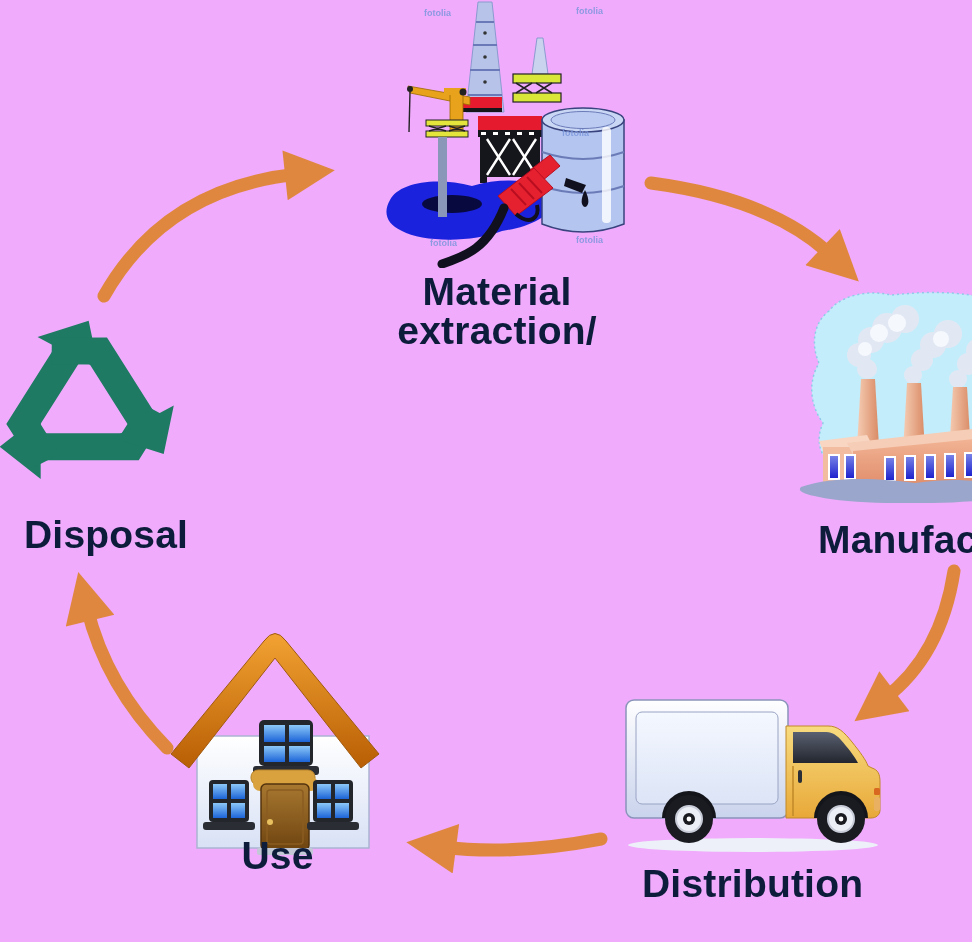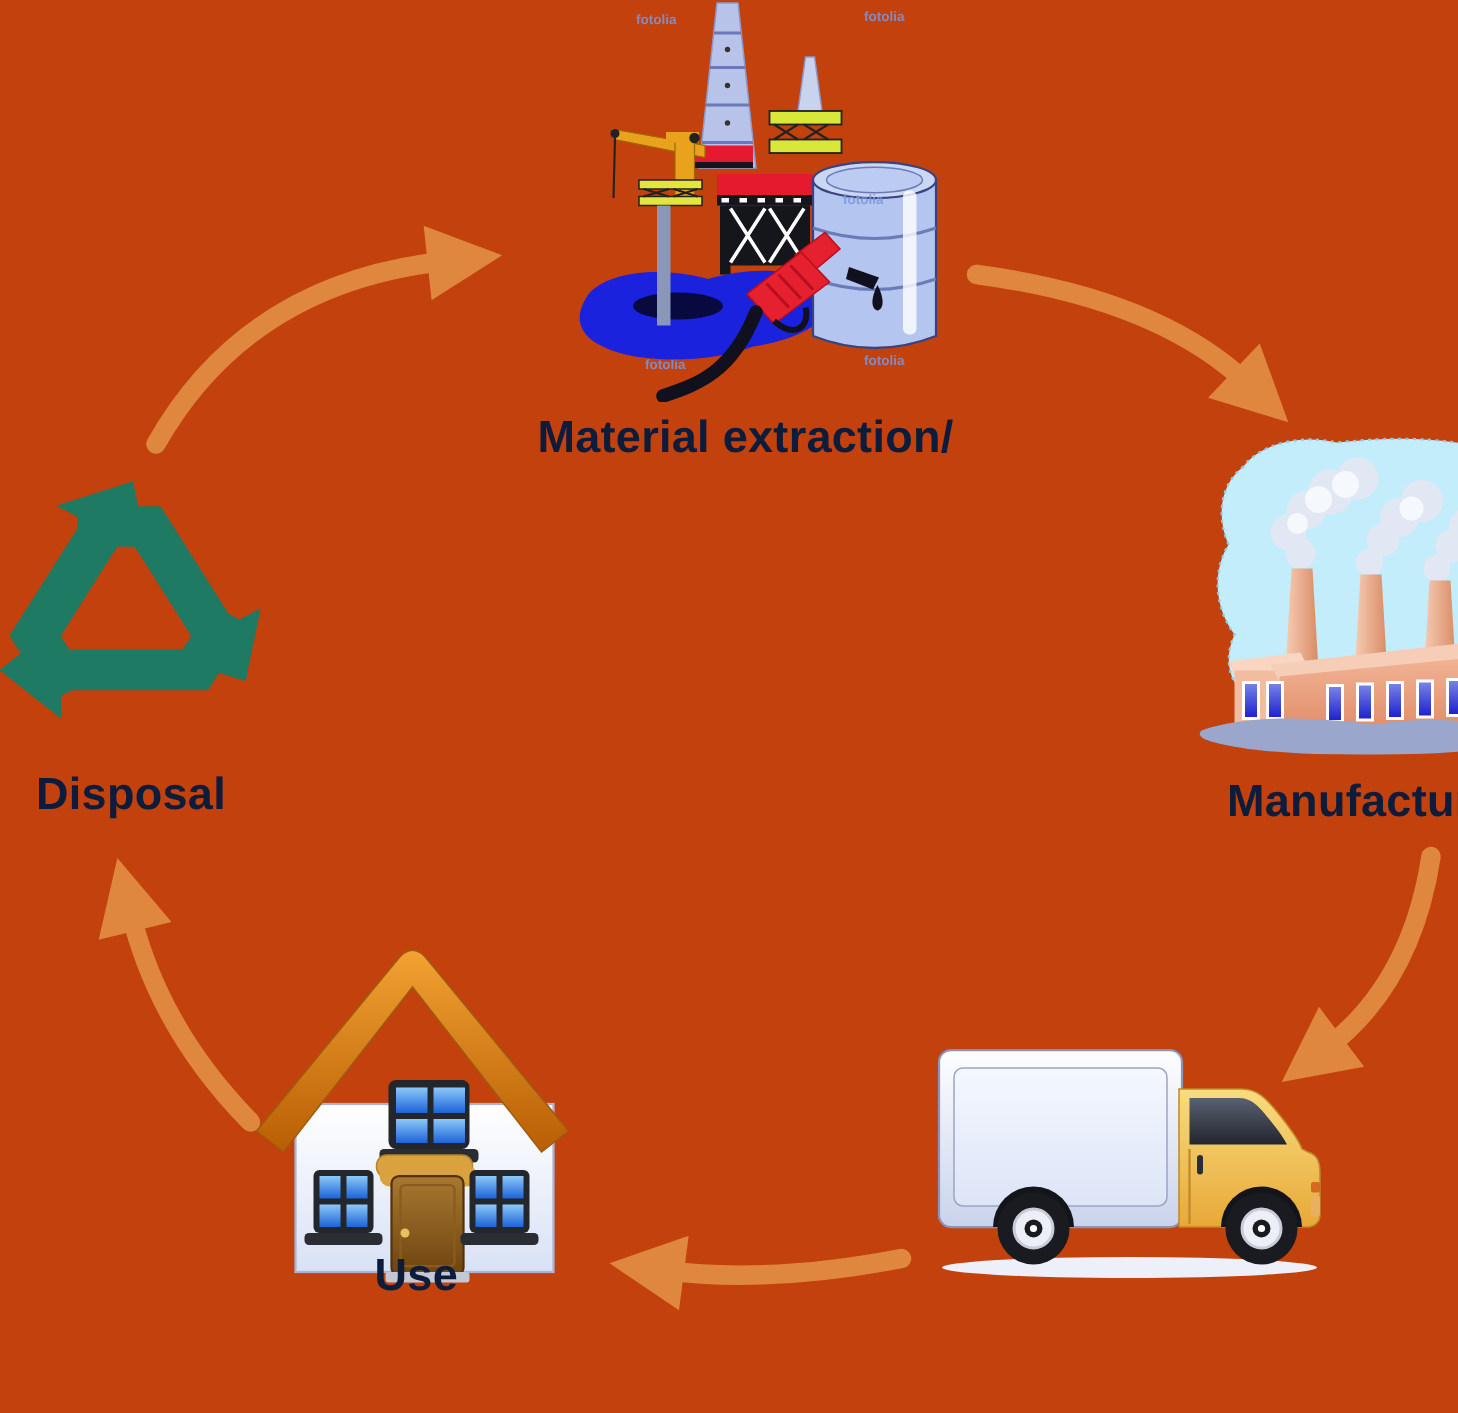--- a/index.html
+++ b/index.html
@@ -1,19 +1,19 @@
 <!DOCTYPE html>
 <html><head>
 <meta charset="utf-8">
 <style>
   html,body{margin:0;padding:0;background:#fff;}
-  .stage{position:relative;width:972px;height:942px;background:#c2410c;overflow:hidden;
+  .stage{position:relative;width:972px;height:942px;background:#f0abfc;overflow:hidden;
          font-family:"Liberation Sans",sans-serif;}
   .abs{position:absolute;}
-  .lbl{position:absolute;font-weight:bold;font-size:30px;color:#0e1c3c;z-index:5;
+  .lbl{position:absolute;font-weight:bold;font-size:39px;color:#0e1c3c;z-index:5;
        letter-spacing:0.2px;}
   .center{text-align:center;}
   svg{display:block;}
   .wm{font-size:9px;font-weight:bold;fill:#7c96dc;opacity:.85;}
 </style>
 </head>
 <body>
 
 <div class="stage">
 
@@ -280,14 +280,15 @@
   <div class="lbl center" style="left:330px;top:272px;width:334px;line-height:39px">
     <div>Material extraction/</div>
   </div>
 
   <div class="lbl" style="left:24px;top:513px">Disposal</div>
 
   <div class="lbl" style="left:818px;top:518px;white-space:nowrap">Manufacturing</div>
 
   <div class="lbl center" style="left:205px;top:834px;width:145px">Use</div>
 
+  <div class="lbl center" style="left:642px;top:862px;width:216px">Distribution</div>
 
 </div>
 
 </body></html>

